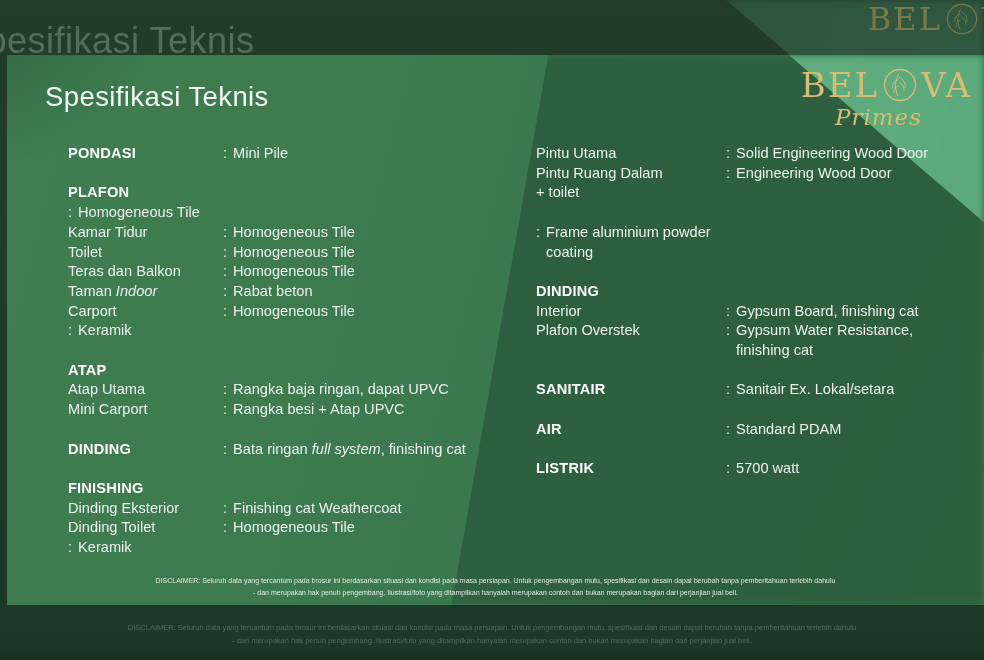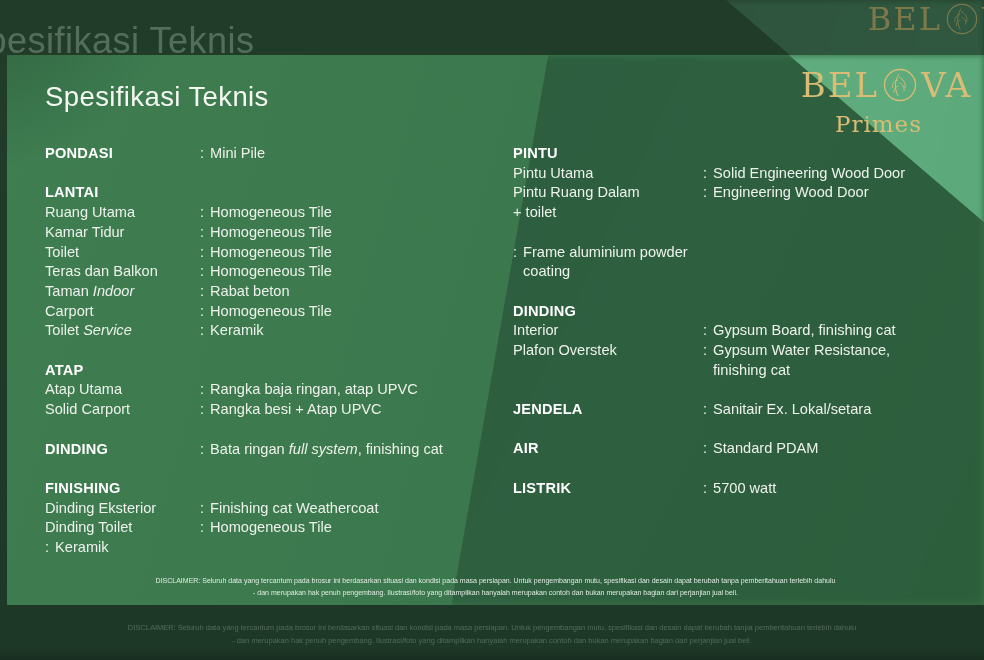--- a/index.html
+++ b/index.html
@@ -54,28 +54,28 @@
   .card-content{position:absolute;inset:0;z-index:3;}
   .card-title{
     position:absolute;left:38px;top:26px;
     font-size:27.5px;font-weight:400;letter-spacing:.4px;color:#f4f7f2;
   }
   
   .logo{position:absolute;right:12px;top:12px;color:#d9bd74;text-align:right;}
   .logo-word{display:flex;align-items:center;justify-content:flex-end;gap:3px;
     font-family:"DejaVu Serif",serif;font-size:34px;letter-spacing:2px;line-height:1;}
   .logo-o{display:flex;align-items:center;}
-  .logo-sub{font-family:"DejaVu Serif",serif;font-size:23px;
-    letter-spacing:1px;margin-top:10px;padding-right:50px;line-height:1;}
+  .logo-sub{font-family:"DejaVu Serif",serif;font-style:italic;font-size:23px;
+    letter-spacing:1px;margin-top:3px;padding-right:50px;line-height:1;}
   .ghost-logo .logo-word{font-size:32px;}
   
   .col{position:absolute;top:89px;font-size:14.6px;line-height:19.7px;}
   .col-left{left:38px;width:440px;}
   .col-right{left:506px;width:462px;}
-  .section{margin-bottom:19.7px;}
+  .section{margin-bottom:19.7px;margin-left:23px;}
   .section:last-child{margin-bottom:0;}
   .sec-label{font-weight:700;color:#ffffff;letter-spacing:.2px;}
   .row{display:flex;align-items:flex-start;}
   .col-left .n{flex:0 0 155px;}
   .col-right .n{flex:0 0 190px;}
   .n{white-space:pre-line;}
   .v{display:flex;}
   .c{margin-right:6px;}
   .vt{white-space:pre-line;}
   em{font-style:italic;}
@@ -139,23 +139,22 @@
           <div class="section">
             <div class="row">
               <div class="n sec-label">PONDASI</div>
               <div class="v">
                 <span class="c">:</span>
                 <span class="vt">Mini Pile</span>
               </div>
             </div>
           </div>
           <div class="section">
-            <div class="sec-label">LANTAI</div>
-            <div class="row">
-              <div class="n">Ruang Utama</div>
+            <div class="sec-label">PLAFON</div>
+            <div class="row">
               <div class="v">
                 <span class="c">:</span>
                 <span class="vt">Homogeneous Tile</span>
               </div>
             </div>
             <div class="row">
               <div class="n">Kamar Tidur</div>
               <div class="v">
                 <span class="c">:</span>
                 <span class="vt">Homogeneous Tile</span>
@@ -183,38 +182,37 @@
               </div>
             </div>
             <div class="row">
               <div class="n">Carport</div>
               <div class="v">
                 <span class="c">:</span>
                 <span class="vt">Homogeneous Tile</span>
               </div>
             </div>
             <div class="row">
-              <div class="n">Toilet <em>Service</em></div>
               <div class="v">
                 <span class="c">:</span>
                 <span class="vt">Keramik</span>
               </div>
             </div>
           </div>
           <div class="section">
             <div class="sec-label">ATAP</div>
             <div class="row">
               <div class="n">Atap Utama</div>
               <div class="v">
                 <span class="c">:</span>
-                <span class="vt">Rangka baja ringan, atap UPVC</span>
-              </div>
-            </div>
-            <div class="row">
-              <div class="n">Solid Carport</div>
+                <span class="vt">Rangka baja ringan, dapat UPVC</span>
+              </div>
+            </div>
+            <div class="row">
+              <div class="n">Mini Carport</div>
               <div class="v">
                 <span class="c">:</span>
                 <span class="vt">Rangka besi + Atap UPVC</span>
               </div>
             </div>
           </div>
           <div class="section">
             <div class="row">
               <div class="n sec-label">DINDING</div>
               <div class="v">
@@ -242,21 +240,20 @@
             <div class="row">
               <div class="v">
                 <span class="c">:</span>
                 <span class="vt">Keramik</span>
               </div>
             </div>
           </div>
         </div>
       <div class="col col-right">
           <div class="section">
-            <div class="sec-label">PINTU</div>
             <div class="row">
               <div class="n">Pintu Utama</div>
               <div class="v">
                 <span class="c">:</span>
                 <span class="vt">Solid Engineering Wood Door</span>
               </div>
             </div>
             <div class="row">
               <div class="n">Pintu Ruang Dalam
 + toilet</div>
@@ -288,21 +285,21 @@
               <div class="n">Plafon Overstek</div>
               <div class="v">
                 <span class="c">:</span>
                 <span class="vt">Gypsum Water Resistance,
 finishing cat</span>
               </div>
             </div>
           </div>
           <div class="section">
             <div class="row">
-              <div class="n sec-label">JENDELA</div>
+              <div class="n sec-label">SANITAIR</div>
               <div class="v">
                 <span class="c">:</span>
                 <span class="vt">Sanitair Ex. Lokal/setara</span>
               </div>
             </div>
           </div>
           <div class="section">
             <div class="row">
               <div class="n sec-label">AIR</div>
               <div class="v">

